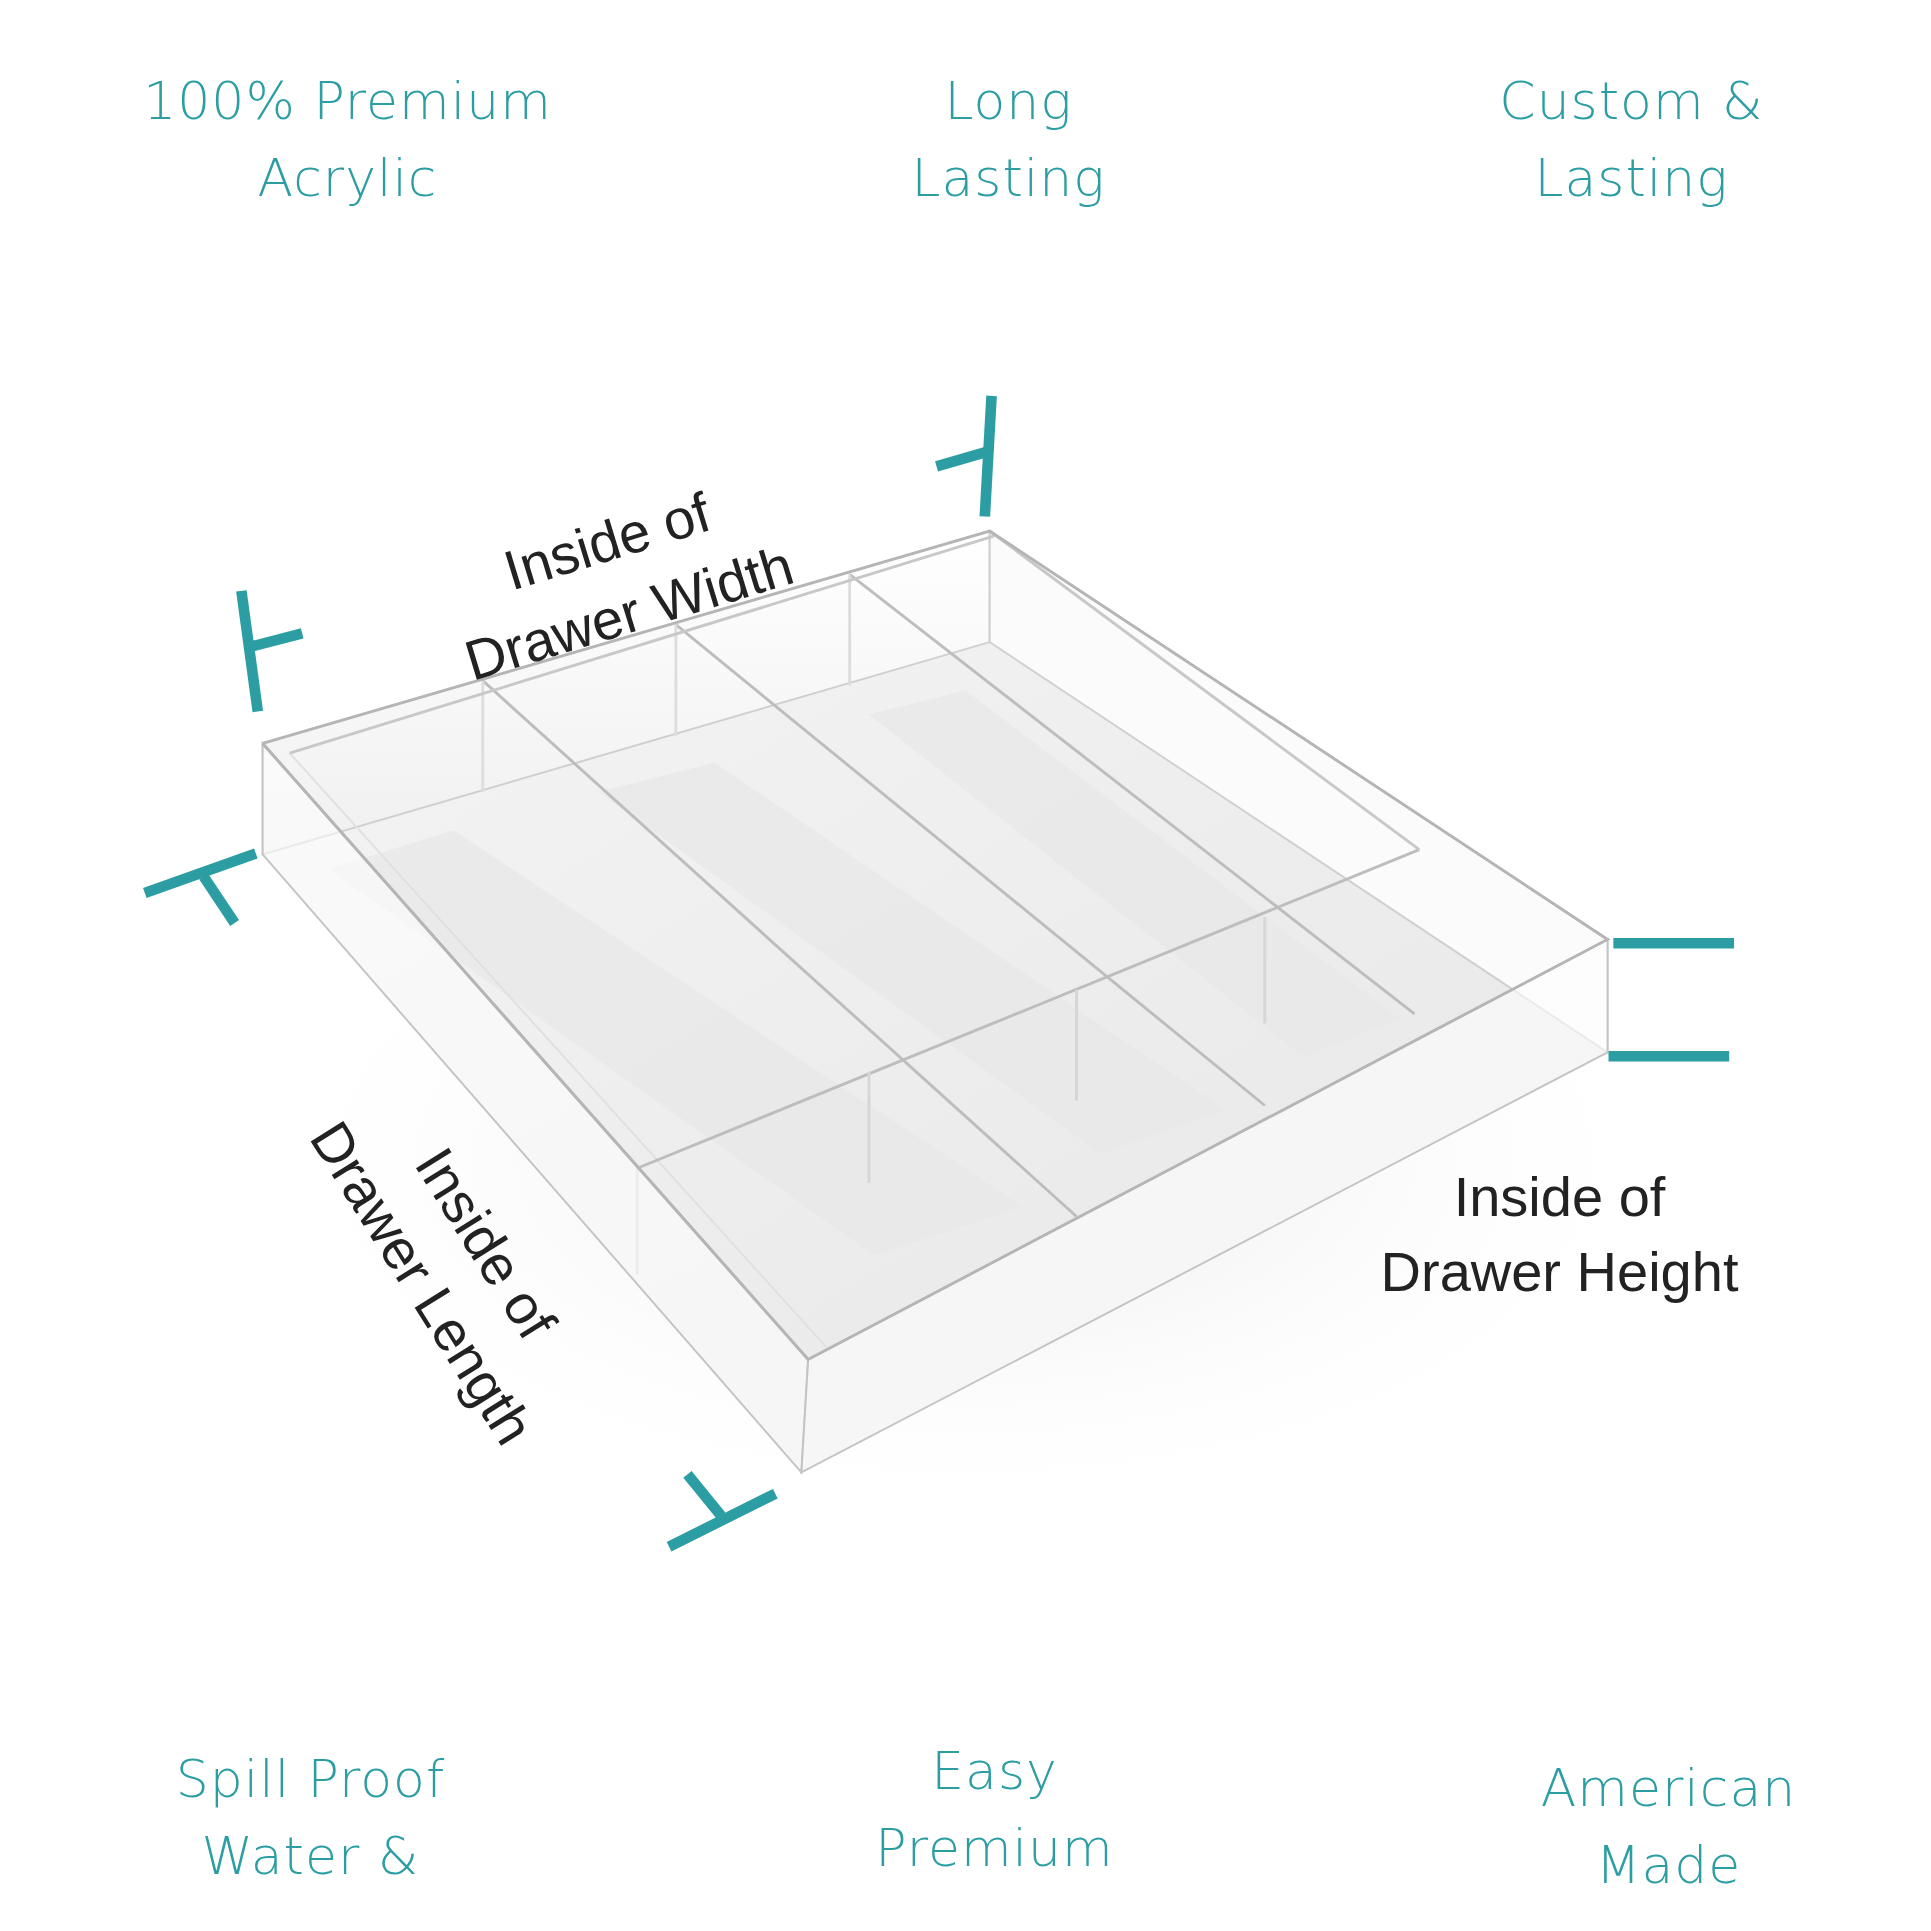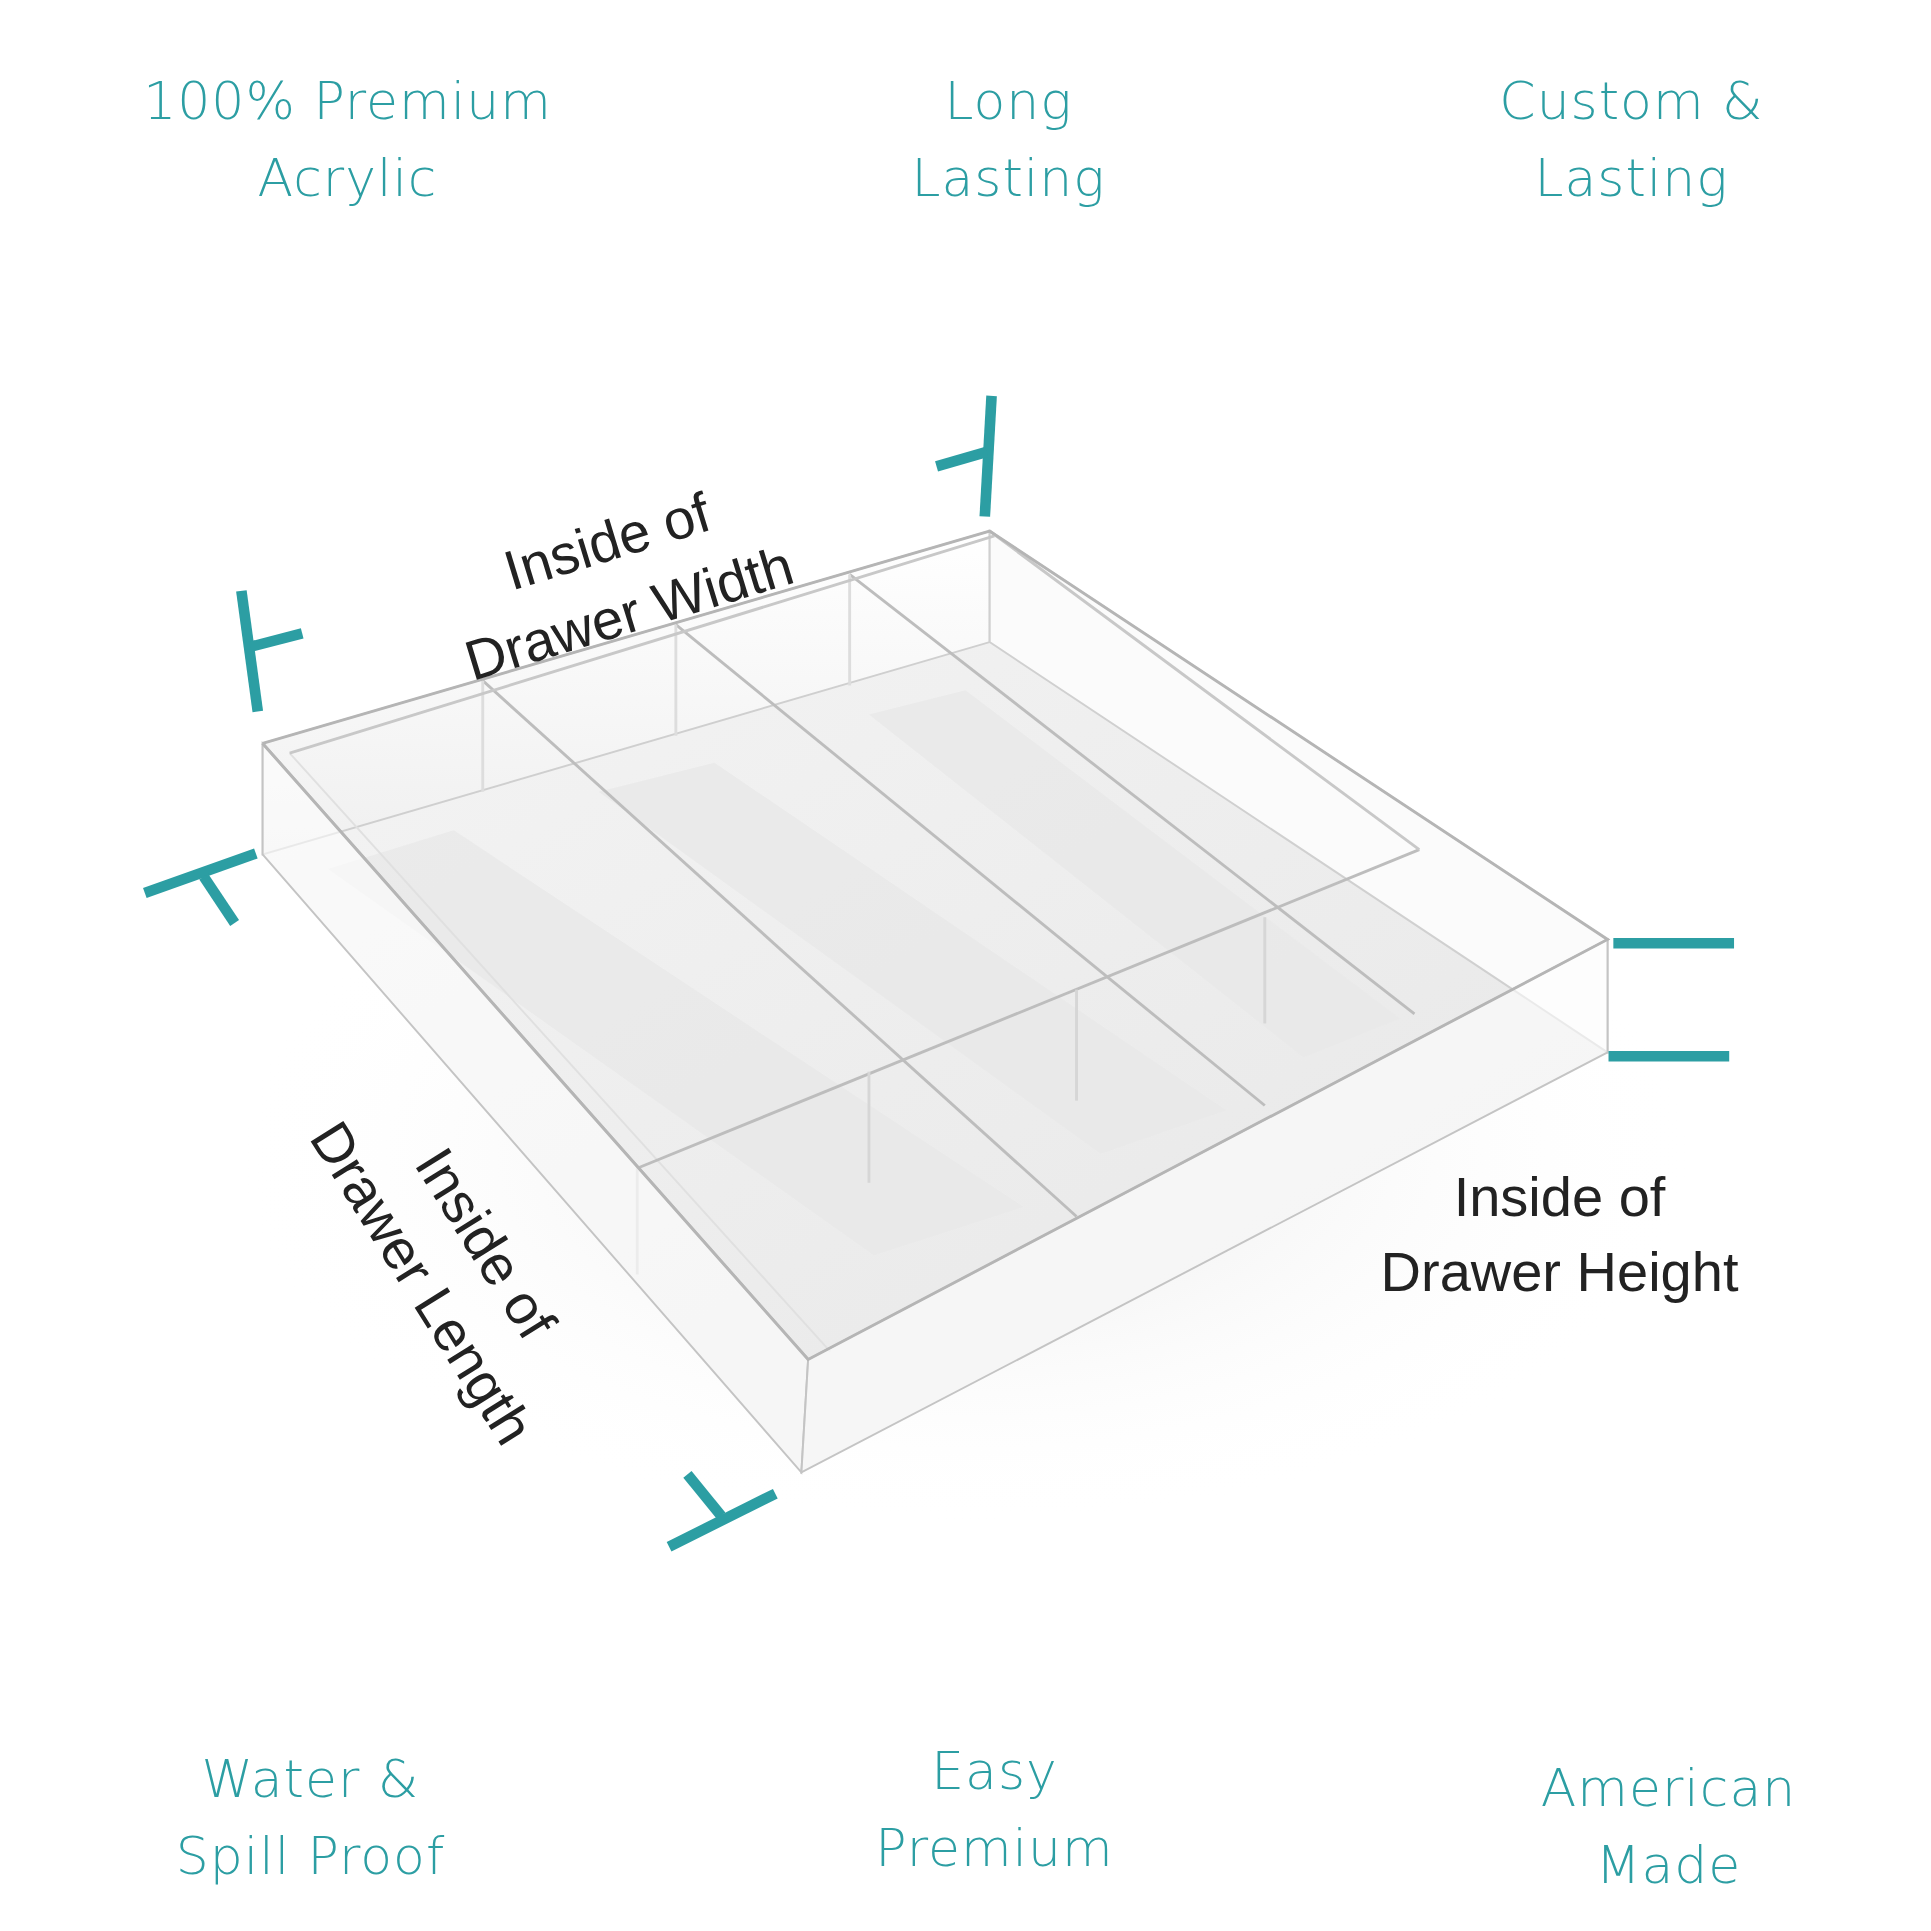--- a/index.html
+++ b/index.html
@@ -111,22 +111,22 @@
 <div class="feature" style="left:719px; top:63px;">
   <span>Long</span>
   <span>Lasting</span>
 </div>
 <div class="feature" style="left:1342px; top:63px;">
   <span>Custom &amp;</span>
   <span>Lasting</span>
 </div>
 
 <div class="feature" style="left:21px; top:1741px;">
+  <span>Spill Proof</span>
   <span>Water &amp;</span>
-  <span>Spill Proof</span>
 </div>
 <div class="feature" style="left:705px; top:1733px;">
   <span>Easy</span>
   <span>Premium</span>
 </div>
 <div class="feature" style="left:1379px; top:1750px;">
   <span>American</span>
   <span>Made</span>
 </div>
 

